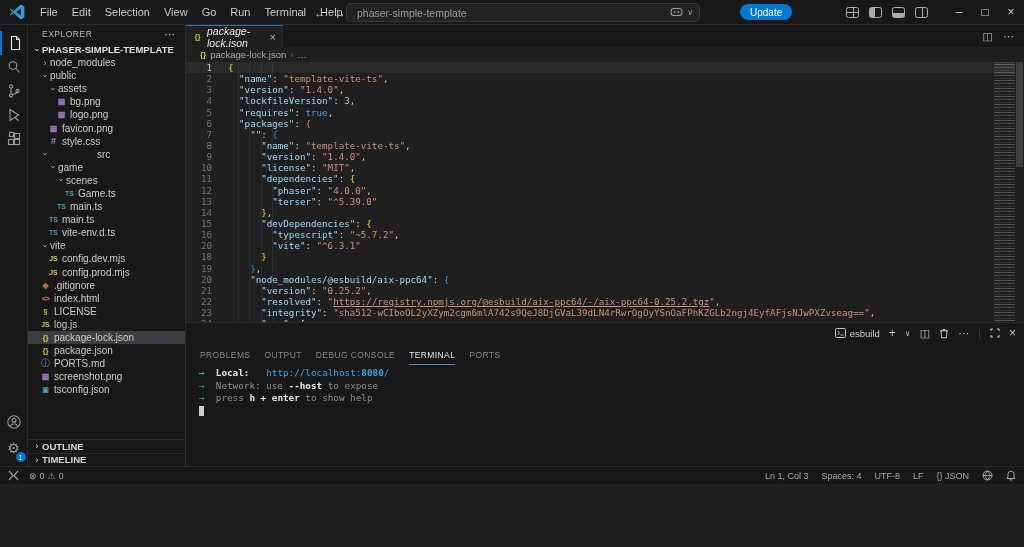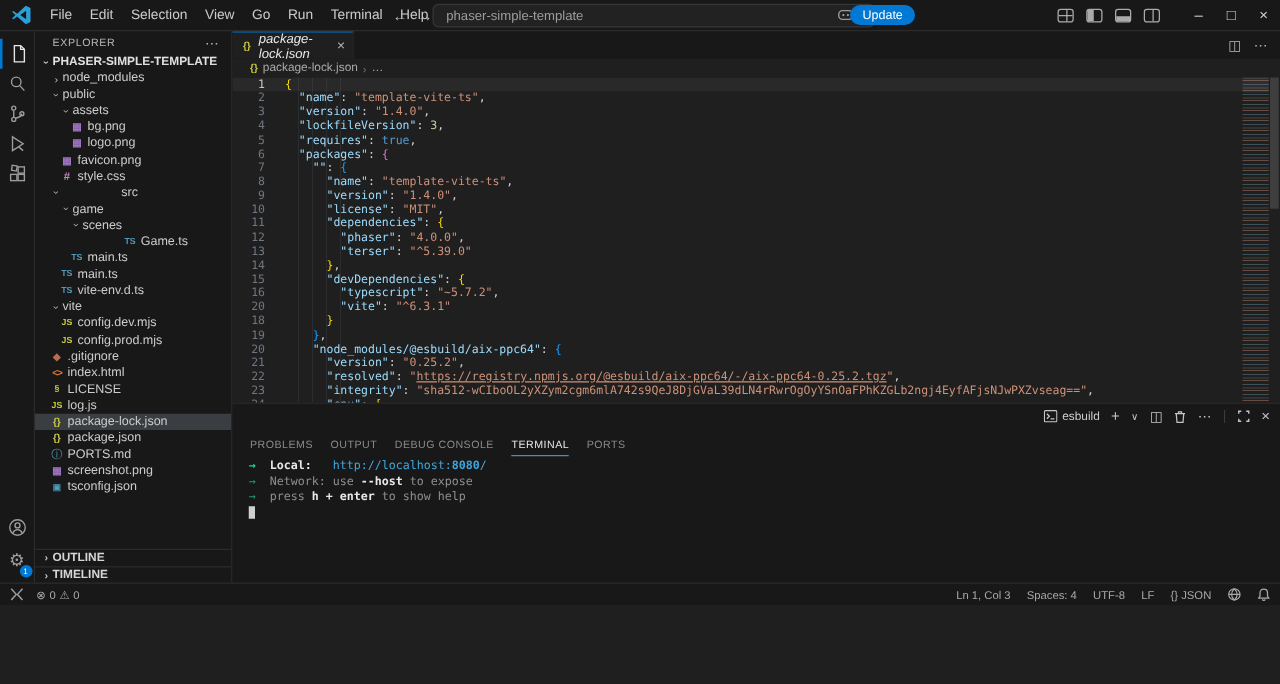--- a/index.html
+++ b/index.html
@@ -12,21 +12,21 @@
     display:flex; align-items:center; position:relative; flex:none; }
   .vscode-logo { width:16px; height:16px; margin:0 8px 0 9px; flex:none; }
   .menubar { display:flex; align-items:center; }
   .menu-item { font-size:11px; color:#cccccc; padding:3px 7px; border-radius:4px; cursor:default; }
   .nav-arrows { position:absolute; left:314px; top:0; height:25px; display:flex; align-items:center; gap:8px;
     font-size:12px; color:#b8b8b8; }
   .cmdcenter { position:absolute; left:346px; top:3px; width:354px; height:19px; background:#222222;
     border:1px solid #36363a; border-radius:5px; display:flex; align-items:center; font-size:10.5px; color:#9d9d9d; padding:0 6px 0 10px; }
   .cmdcenter .spacer { flex:1; }
   .copilot { display:flex; align-items:center; gap:4px; color:#9d9d9d; }
-  .update-btn { position:absolute; left:680px; top:4px; height:16px; padding:0 10px; background:#0078d4;
+  .update-btn { position:absolute; left:740px; top:4px; height:16px; padding:0 10px; background:#0078d4;
     color:#ffffff; font-size:10px; border:none; border-radius:9px; display:flex; align-items:center; cursor:pointer; }
   .win-cluster { margin-left:auto; display:flex; align-items:center; height:25px; }
   .lay-icons { display:flex; align-items:center; gap:10px; margin-right:18px; }
   .lay { width:13px; height:11px; border:1px solid #ababab; border-radius:2.5px; position:relative; }
   .lay-grid::before { content:''; position:absolute; inset:0;
      background:linear-gradient(#ababab,#ababab) 6px 0/1px 100% no-repeat,
                 linear-gradient(#ababab,#ababab) 0 4px/100% 1px no-repeat; }
   .lay-left::before  { content:''; position:absolute; left:0; top:0; bottom:0; width:4.5px; background:#ababab; }
   .lay-bottom::before{ content:''; position:absolute; left:0; right:0; bottom:0; height:4px; background:#ababab; }
   .lay-right::before { content:''; position:absolute; right:0; top:0; bottom:0; width:4.5px; border-left:1px solid #ababab; }
@@ -289,21 +289,21 @@
             <span>src</span>
           </div>
           <div class="tree-row" style="padding-left: 20px;">
             <span class="chev rot">›</span>
             <span>game</span>
           </div>
           <div class="tree-row" style="padding-left: 28px;">
             <span class="chev rot">›</span>
             <span>scenes</span>
           </div>
-          <div class="tree-row" style="padding-left: 36px; justify-content: center;">
+          <div class="tree-row" style="padding-left: 36px;">
             <span class="fi fi-ts">TS</span>
             <span>Game.ts</span>
           </div>
           <div class="tree-row" style="padding-left: 28px;">
             <span class="fi fi-ts">TS</span>
             <span>main.ts</span>
           </div>
           <div class="tree-row" style="padding-left: 20px;">
             <span class="fi fi-ts">TS</span>
             <span>main.ts</span>

